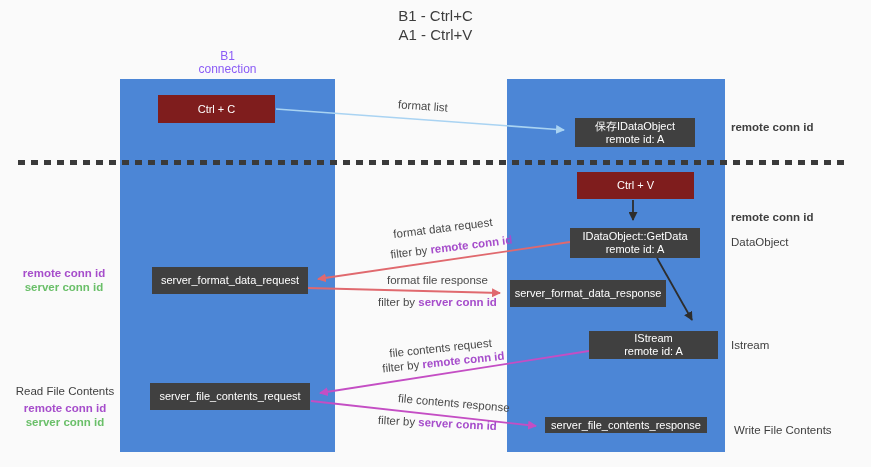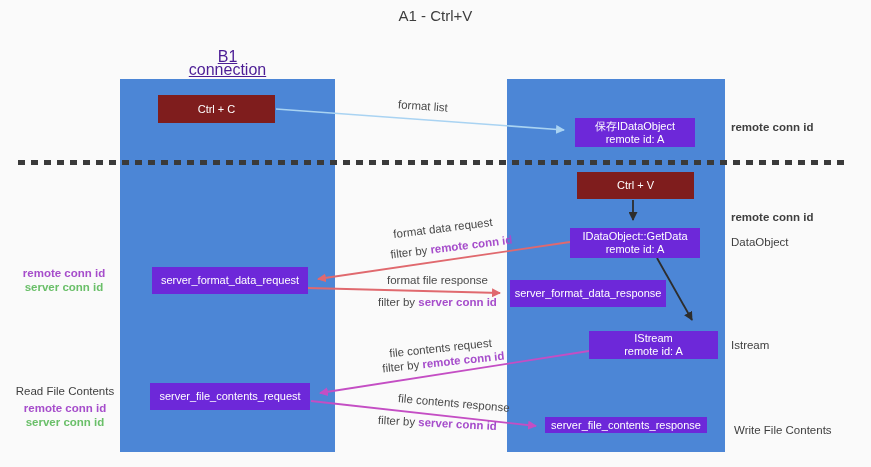--- a/index.html
+++ b/index.html
@@ -1,41 +1,42 @@
 <!DOCTYPE html>
 <html><head>
 <meta charset="utf-8">
 <style>
   html,body{margin:0;padding:0;}
   body{font-family:"Liberation Sans", sans-serif; background:#f0f0f0;}
   #stage{position:relative; width:871px; height:467px; background:#fafafa; overflow:hidden;}
   .abs{position:absolute;}
   .center{text-align:center;}
   .title{width:871px; top:6px; left:0; font-size:15px; color:#3d3d3d; line-height:19px;}
-  .colhdr{font-size:16px; color:#4c1d95; line-height:13px; top:50px;text-decoration:underline;}
+  .colhdr{font-size:12px; color:#8b5cf6; line-height:13px; top:50px;}
   .col{background:#4c86d6; top:79px; height:373px;}
   .node{display:flex; align-items:center; justify-content:center; color:#ffffff;
         font-size:11px; line-height:13px; text-align:center;}
   .green{background:#7f1d1d;}
-  .orange{background:#6d28d9;}
+  .orange{background:#404040;}
   .dash{top:160px; left:18px; width:830px; height:5px;
         background:repeating-linear-gradient(90deg,#3a3a3a 0 7px, rgba(0,0,0,0) 7px 13px);}
   .albl{font-size:11.5px; color:#4a4a4a; white-space:nowrap; transform-origin:center;}
   .purple{color:#a64dcb; font-weight:bold;}
   .greentxt{color:#6abf69; font-weight:bold;}
   .darklbl{font-size:11.5px; color:#3f3f3f; white-space:nowrap;}
   .sidegrp{font-size:11.5px; line-height:14px;}
   svg{position:absolute; left:0; top:0; pointer-events:none;}
 </style>
 </head>
 <body>
 
 <div id="stage">
 
   <div class="abs title center">
+    <div>B1 - Ctrl+C</div>
     <div>A1 - Ctrl+V</div>
   </div>
 
   <div class="abs colhdr center" style="left:120px;width:215px;">
     <div>B1</div>
     <div>connection</div>
   </div>
 
   <div class="abs col" style="left:120px;width:215px;"></div>
   <div class="abs col" style="left:507px;width:218px;"></div>

